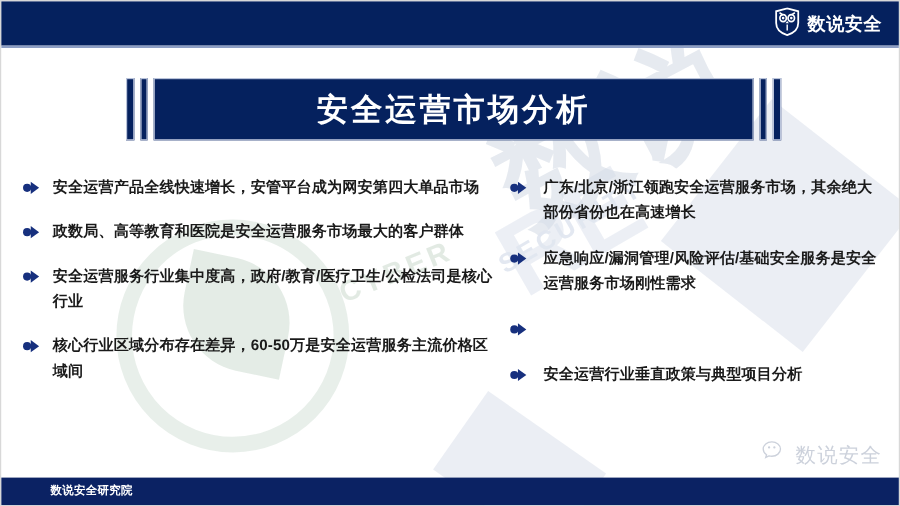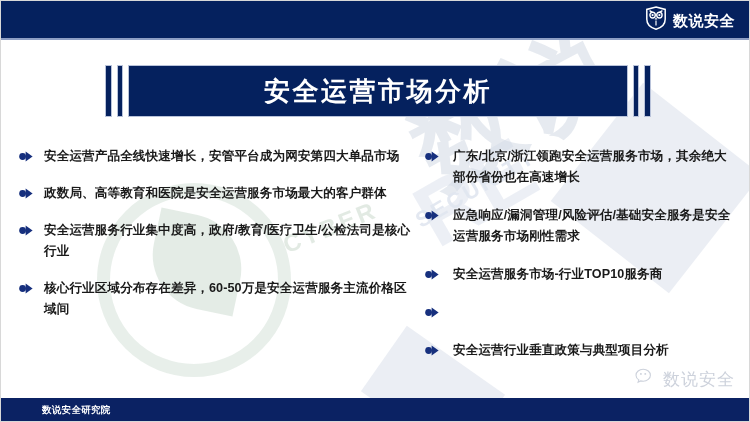--- a/index.html
+++ b/index.html
@@ -350,29 +350,20 @@
       </span>
       <span class="bullet-text">应急响应/漏洞管理/风险评估/基础安全服务是安全运营服务市场刚性需求</span>
     </div>
     <div class="bullet">
       <span class="bullet-icon">
         <svg width="17" height="13" viewBox="0 0 17 13" aria-hidden="true">
           <circle cx="3.6" cy="6.5" r="3.4" fill="#17307E"></circle>
           <path d="M6.6 1.4 L13.6 6.5 L6.6 11.6 Z" fill="#17307E"></path>
         </svg>
       </span>
-      <span class="bullet-text">安全运营服务市场-行业TOP10服务商</span>
-    </div>
-    <div class="bullet">
-      <span class="bullet-icon">
-        <svg width="17" height="13" viewBox="0 0 17 13" aria-hidden="true">
-          <circle cx="3.6" cy="6.5" r="3.4" fill="#17307E"></circle>
-          <path d="M6.6 1.4 L13.6 6.5 L6.6 11.6 Z" fill="#17307E"></path>
-        </svg>
-      </span>
     </div>
     <div class="bullet">
       <span class="bullet-icon">
         <svg width="17" height="13" viewBox="0 0 17 13" aria-hidden="true">
           <circle cx="3.6" cy="6.5" r="3.4" fill="#17307E"></circle>
           <path d="M6.6 1.4 L13.6 6.5 L6.6 11.6 Z" fill="#17307E"></path>
         </svg>
       </span>
       <span class="bullet-text">安全运营行业垂直政策与典型项目分析</span>
     </div>

